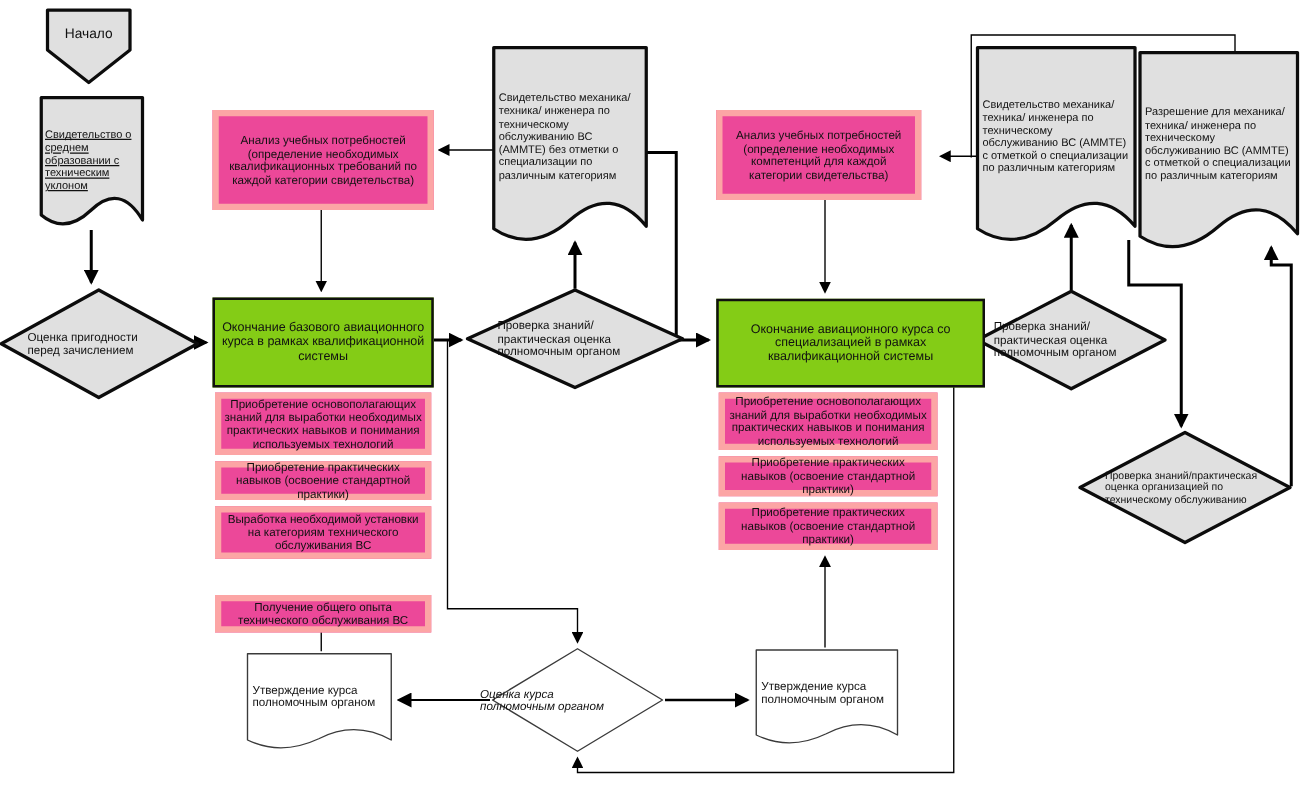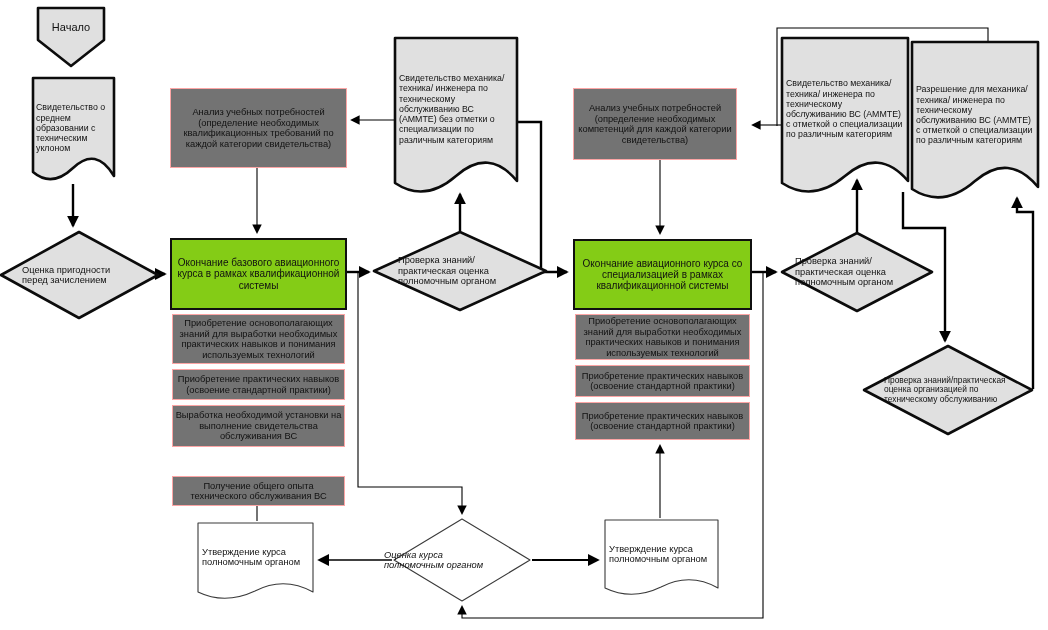--- a/index.html
+++ b/index.html
@@ -1,20 +1,20 @@
 <!DOCTYPE html>
 <html><head>
 <meta charset="utf-8">
 <style>
   html,body{margin:0;padding:0;background:#fff;}
   .canvas{position:relative;width:1048px;height:630px;background:#ffffff;
           font-family:"Liberation Sans",sans-serif;color:#111;overflow:hidden;}
   .canvas svg{position:absolute;left:0;top:0;}
   .box{position:absolute;box-sizing:border-box;display:flex;align-items:center;justify-content:center;
-       text-align:center;background:#737373;border:1px solid #fca5a5;font-size:9.3px;line-height:1.13;padding:1px 2px;}
+       text-align:center;background:#ec4899;border:5px solid #fca5a5;font-size:9.3px;line-height:1.13;padding:1px 2px;}
   .box.main{background:#84cc16;border:2.6px solid #101010;font-size:10px;}
   .lbl{position:absolute;display:flex;align-items:center;justify-content:center;text-align:left;
        font-size:9.3px;line-height:1.13;pointer-events:none;}
   .lbl.doc{font-size:8.8px;line-height:1.16;}
   .lbl.small{font-size:8.4px;}
   .lbl.title{font-size:11px;}
 </style>
 </head>
 <body>
 
@@ -74,31 +74,31 @@
       <polygon points="462,519 530,560 462,601 394,560"></polygon>
       <path d="M198,523 H313 V592 Q284,576 255,591 Q225,605 198,592 Z"></path>
       <path d="M605,520 H718 V588 Q690,572 661,587 Q632,601 605,588 Z"></path>
     </g>
   </svg>
 
   <div class="box" style="left:170px;top:88px;width:177px;height:80px;">Анализ учебных потребностей (определение необходимых квалификационных требований по каждой категории свидетельства)</div>
   <div class="box main" style="left:170px;top:238px;width:177px;height:72px;">Окончание базового авиационного курса в рамках квалификационной системы</div>
   <div class="box" style="left:172px;top:314px;width:173px;height:50px;">Приобретение основополагающих знаний для выработки необходимых практических навыков и понимания используемых технологий</div>
   <div class="box" style="left:172px;top:369px;width:173px;height:31px;">Приобретение практических навыков (освоение стандартной практики)</div>
-  <div class="box" style="left:172px;top:405px;width:173px;height:42px;">Выработка необходимой установки на выполнение свидетельства обслуживания ВС</div>
+  <div class="box" style="left:172px;top:405px;width:173px;height:42px;">Выработка необходимой установки на категориям технического обслуживания ВС</div>
   <div class="box" style="left:172px;top:476px;width:173px;height:30px;">Получение общего опыта технического обслуживания ВС</div>
 
   <div class="box" style="left:573px;top:88px;width:164px;height:72px;">Анализ учебных потребностей (определение необходимых компетенций для каждой категории свидетельства)</div>
-  <div class="box main" style="left:573px;top:239px;width:179px;height:71px;">Окончание авиационного курса со специализацией в рамках квалификационной системы</div>
+  <div class="box main" style="left:573px;top:239px;width:215px;height:71px;">Окончание авиационного курса со специализацией в рамках квалификационной системы</div>
   <div class="box" style="left:575px;top:314px;width:175px;height:46px;">Приобретение основополагающих знаний для выработки необходимых практических навыков и понимания используемых технологий</div>
   <div class="box" style="left:575px;top:365px;width:175px;height:32px;">Приобретение практических навыков (освоение стандартной практики)</div>
   <div class="box" style="left:575px;top:402px;width:175px;height:38px;">Приобретение практических навыков (освоение стандартной практики)</div>
 
   <div class="lbl title" style="left:38px;top:18px;width:66px;height:18px;">Начало</div>
-  <div class="lbl doc" style="left:36px;top:84px;width:76px;height:88px;">Свидетельство о среднем образовании с техническим уклоном</div>
+  <div class="lbl doc" style="left:36px;top:84px;width:76px;height:88px;text-decoration:underline;">Свидетельство о среднем образовании с техническим уклоном</div>
   <div class="lbl" style="left:22px;top:253px;width:114px;height:44px;">Оценка пригодности перед зачислением</div>
   <div class="lbl" style="left:398px;top:245px;width:125px;height:52px;">Проверка знаний/практическая оценка полномочным органом</div>
   <div class="lbl doc" style="left:399px;top:42px;width:114px;height:134px;">Свидетельство механика/техника/ инженера по техническому обслуживанию ВС (AMMTE) без отметки о специализации по различным категориям</div>
   <div class="lbl" style="left:795px;top:246px;width:125px;height:52px;">Проверка знаний/практическая оценка полномочным органом</div>
   <div class="lbl doc" style="left:786px;top:42px;width:118px;height:134px;">Свидетельство механика/техника/ инженера по техническому обслуживанию ВС (AMMTE) с отметкой о специализации по различным категориям</div>
   <div class="lbl doc" style="left:916px;top:48px;width:118px;height:134px;">Разрешение для механика/техника/ инженера по техническому обслуживанию ВС (AMMTE) с отметкой о специализации по различным категориям</div>
   <div class="lbl small" style="left:884px;top:358px;width:128px;height:64px;">Проверка знаний/практическая оценка организацией по техническому обслуживанию</div>
   <div class="lbl" style="left:384px;top:534px;width:112px;height:52px;font-style:italic;">Оценка курса полномочным органом</div>
   <div class="lbl" style="left:202px;top:531px;width:107px;height:52px;">Утверждение курса полномочным органом</div>
   <div class="lbl" style="left:609px;top:528px;width:105px;height:52px;">Утверждение курса полномочным органом</div>

